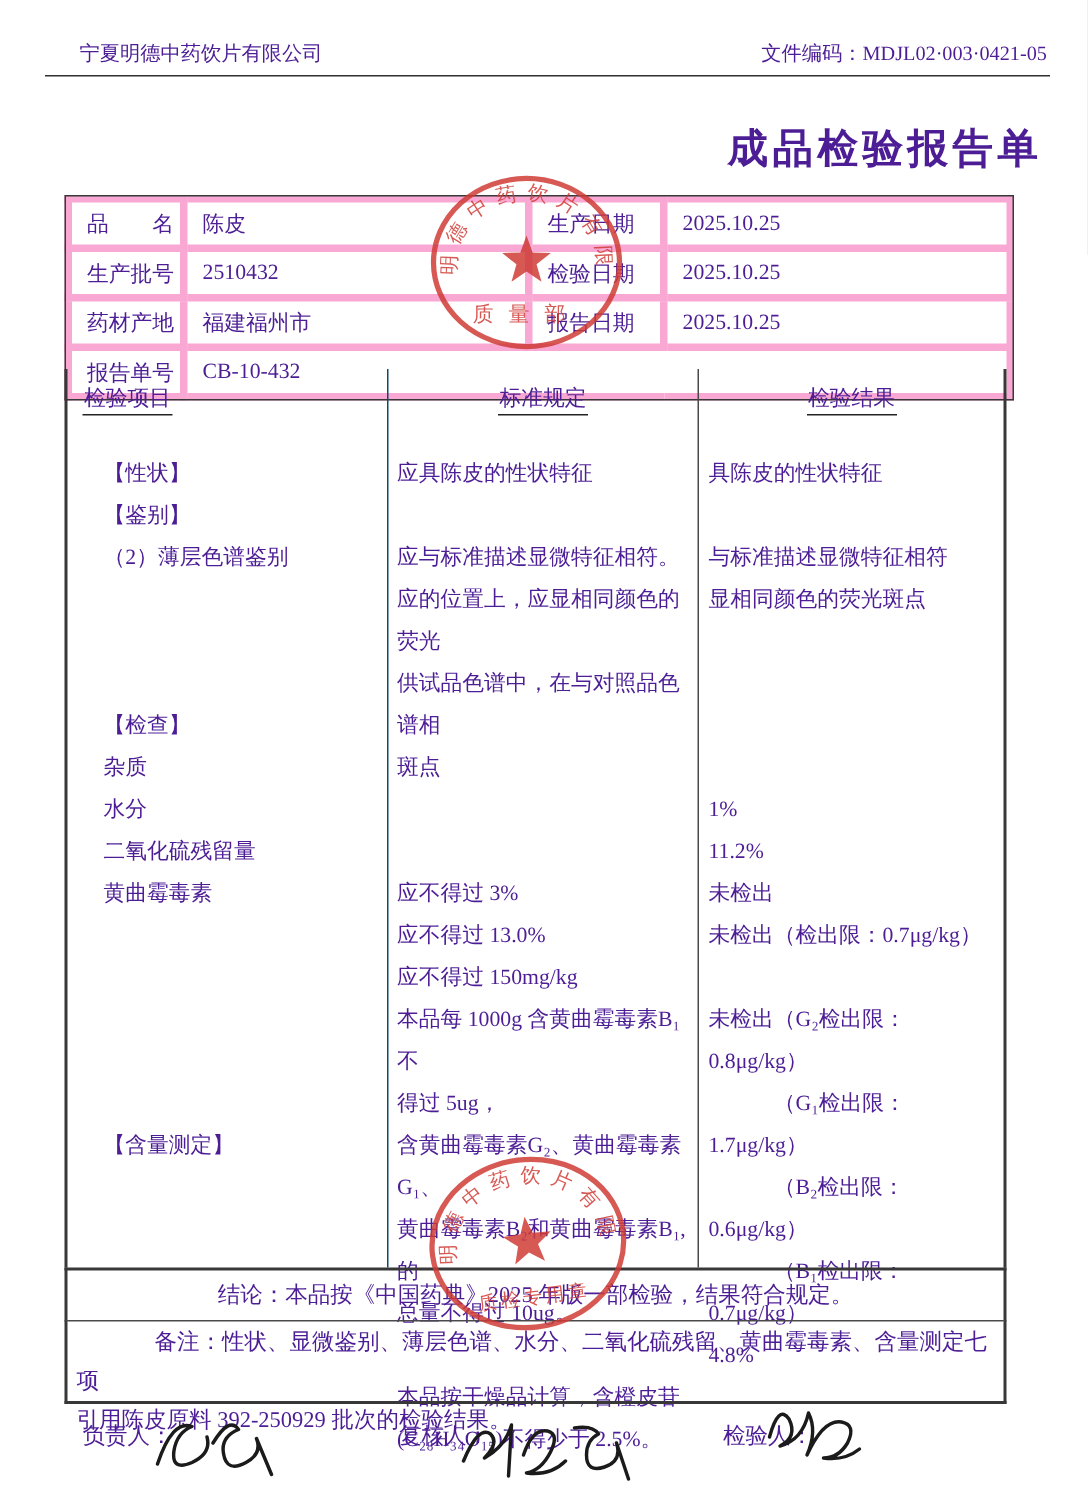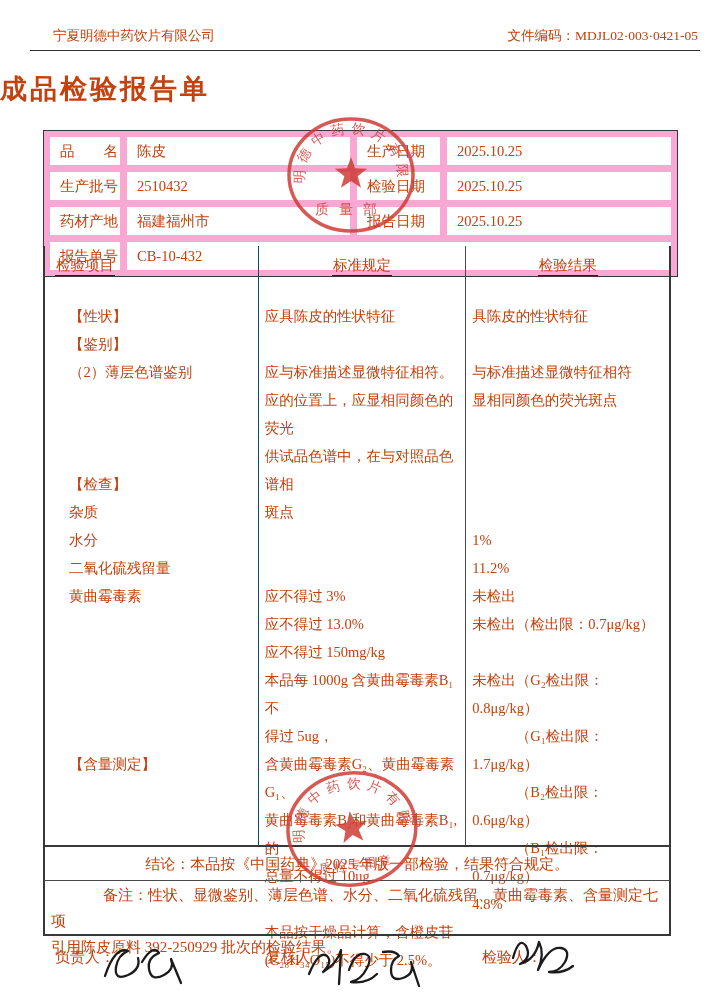--- a/index.html
+++ b/index.html
@@ -1,29 +1,29 @@
 <!DOCTYPE html>
 <html><head>
 <meta charset="utf-8">
 <style>
   html,body{margin:0;padding:0;background:#e8e8e8;}
   .page{position:relative;width:725px;height:1000px;background:#ffffff;margin:0 auto;
-        font-family:"Liberation Serif","DejaVu Serif",serif;color:#c2410c;overflow:hidden;}
+        font-family:"Liberation Serif","DejaVu Serif",serif;color:#4c1d95;overflow:hidden;}
 
   
   .doc-header{position:absolute;left:30px;right:25px;top:27px;height:24px;
               border-bottom:1px solid #2f2f2f;display:flex;justify-content:space-between;
               font-size:13.5px;padding:0 2px 3px 23px;box-sizing:border-box;}
-  .page-title{position:absolute;top:71px;left:0;width:695px;text-align:left;
+  .page-title{position:absolute;top:81px;left:0;width:695px;text-align:right;
               font-size:27px;font-weight:bold;letter-spacing:3px;}
 
   
   table.info{position:absolute;left:43px;top:130px;width:628px;border-collapse:collapse;
              table-layout:fixed;font-size:14.5px;}
-  table.info,table.info td{border:7px solid #f9a8d4;}
+  table.info,table.info td{border:5px solid #f9a8d4;}
   table.info{outline:1.5px solid #383838;outline-offset:-1px;}
   table.info td{height:28px;padding:0 6px 0 10px;white-space:pre;overflow:hidden;}
 
   
   .main-table{position:absolute;left:43px;top:246px;width:628px;height:599px;
               border-left:2px solid #383838;border-right:2px solid #383838;
               display:flex;box-sizing:border-box;font-size:14.5px;}
   .mt-col{box-sizing:border-box;height:100%;}
   .mt-col1{width:214px;}
   .mt-col2{width:209px;border-left:1px solid #0c4a6e;}

